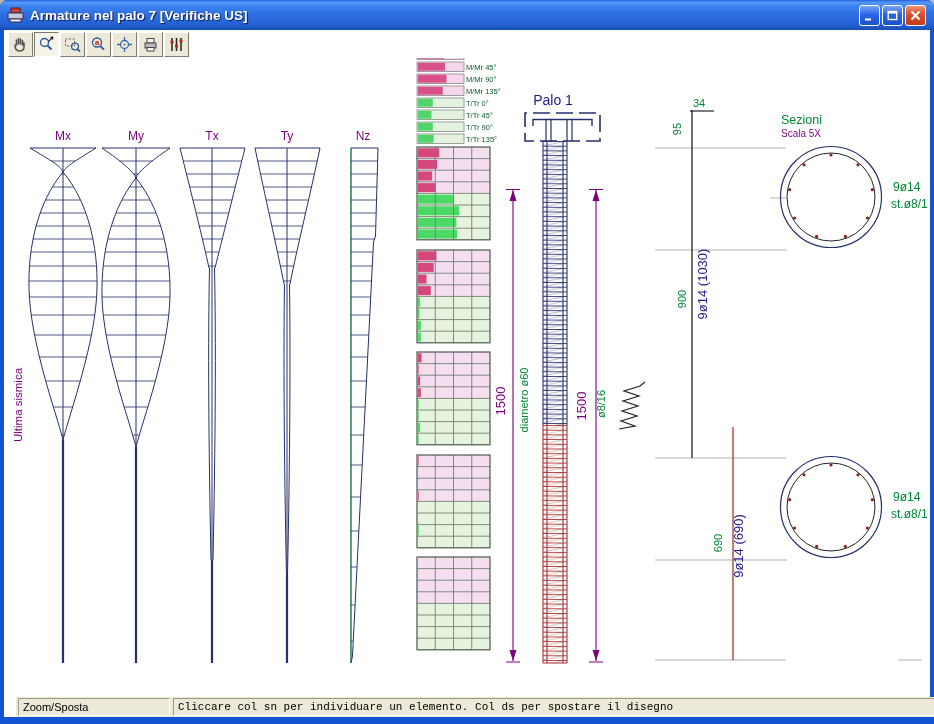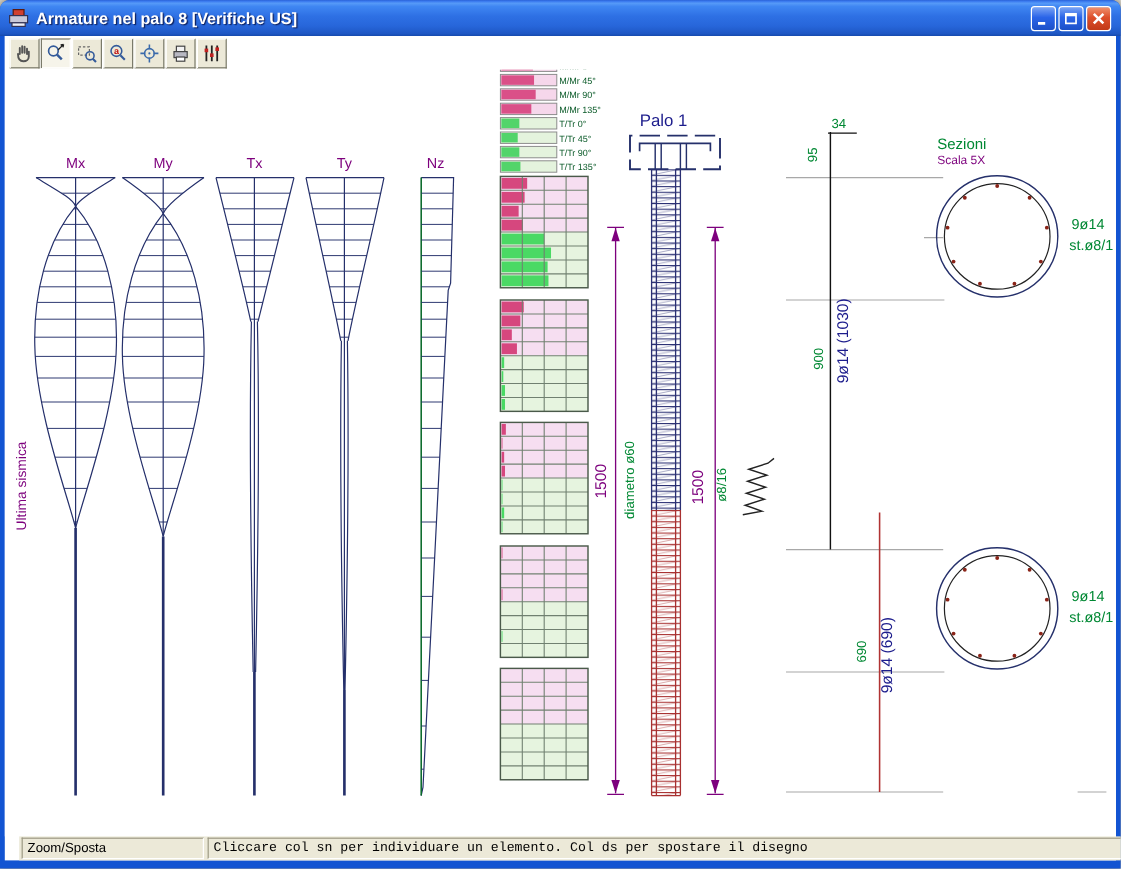--- a/index.html
+++ b/index.html
@@ -30,21 +30,21 @@
 <body>
 
 <div class="window">
 
   <div class="titlebar">
     <svg class="appicon" viewBox="0 0 17 16">
       <rect x="4" y="1" width="9" height="5" fill="#d04030" stroke="#5a1a10" stroke-width="1"></rect>
       <rect x="1" y="6" width="15" height="6" fill="#c8c8d8" stroke="#333355" stroke-width="1"></rect>
       <rect x="3" y="12" width="11" height="3" fill="#eeeef4" stroke="#333355" stroke-width="1"></rect>
     </svg>
-    <span class="wtitle">Armature nel palo 8 [Verifiche US]</span>
+    <span class="wtitle">Armature nel palo 7 [Verifiche US]</span>
     <div class="wbtns">
       <button class="wbtn">
         <svg width="15" height="15" viewBox="0 0 15 15">
             <path d="M3,11.5 H9" stroke="#fff" stroke-width="2.2" fill="none"></path>
           </svg>
       </button>
       <button class="wbtn">
         <svg width="15" height="15" viewBox="0 0 15 15">
             <rect x="3.2" y="3.5" width="8.5" height="8" fill="none" stroke="#fff" stroke-width="1.4"></rect>
             <path d="M3.2,4.4 H11.7" stroke="#fff" stroke-width="2.2"></path>

